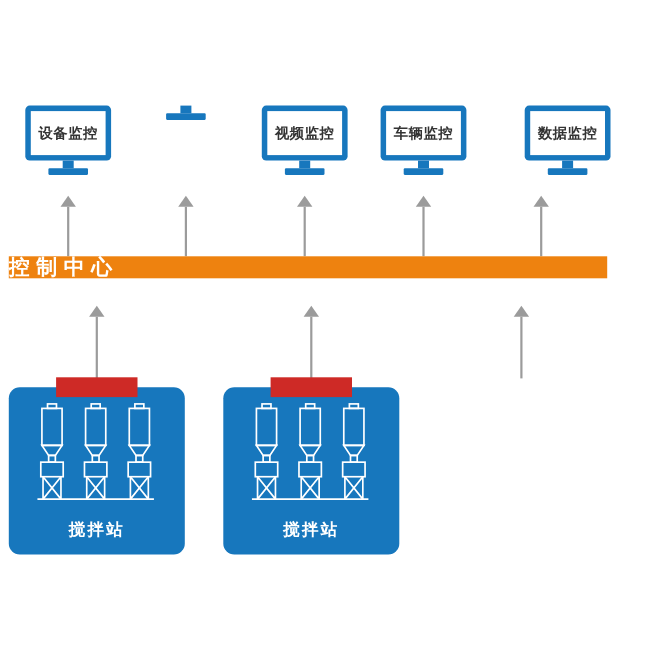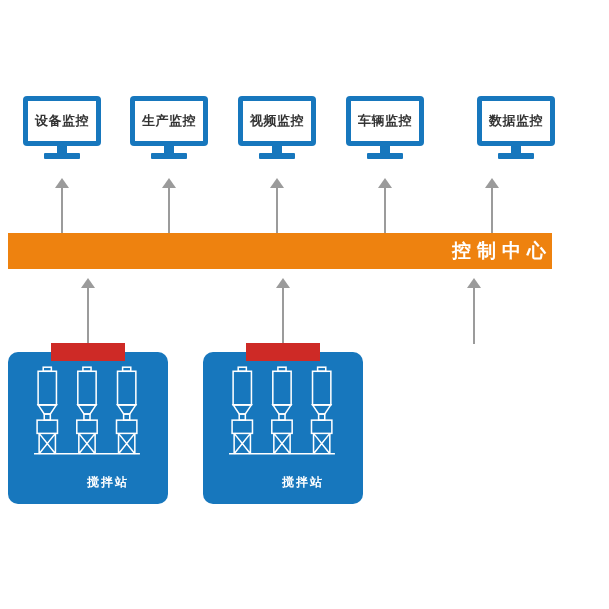--- a/index.html
+++ b/index.html
@@ -22,48 +22,45 @@
     font-size:13px;font-weight:600;color:var(--label-dark);letter-spacing:0.5px;white-space:nowrap;}
   .neck{width:10px;height:7px;background:var(--monitor-blue);margin:0 auto;}
   .base{width:36px;height:6px;background:var(--monitor-blue);margin:0 auto;border-radius:1px;}
   
   .arrow{position:absolute;width:14px;}
   .arrow .head{width:0;height:0;margin:0 auto;
     border-left:7px solid transparent;border-right:7px solid transparent;
     border-bottom:10px solid var(--arrow-gray);}
   .arrow .line{width:2px;background:var(--arrow-gray);margin:0 auto;}
   
-  .control-bar{position:absolute;left:8px;top:233px;width:544px;height:36px;background:var(--orange);
-    display:flex;align-items:center;justify-content:flex-end;color:#fff;font-size:19px;font-weight:bold;letter-spacing:6px;}
+  .control-bar{position:absolute;left:8px;top:233px;width:544px;height:20px;background:var(--orange);
+    display:flex;align-items:center;justify-content:flex-start;color:#fff;font-size:19px;font-weight:bold;letter-spacing:6px;}
   
   .station{position:absolute;top:352px;width:160px;height:152px;background:var(--box-blue);border-radius:10px;}
   .cap{position:absolute;top:-9px;left:43px;width:74px;height:18px;background:var(--red);}
   .station svg{position:absolute;left:50%;transform:translateX(-50%);}
   .plant-icon{top:14px;}
   .truck-icon{top:24px;}
   .station-label{position:absolute;bottom:13px;width:100%;text-align:center;color:#fff;
-    font-size:12px;font-weight:bold;letter-spacing:2px;margin-left:20px;}
+    font-size:15px;font-weight:bold;letter-spacing:2px;}
 </style>
 </head>
 <body>
 
 <div class="canvas">
 
   <div class="monitor" style="left:23px;top:96px;">
     <div class="screen">
       <div class="screen-inner">设备监控</div>
     </div>
     <div class="neck"></div>
     <div class="base"></div>
   </div>
 
   <div class="monitor" style="left:130px;top:96px;">
-    <div class="screen">
-      <div class="screen-inner">生产监控</div>
-    </div>
     <div class="neck"></div>
     <div class="base"></div>
   </div>
 
   <div class="monitor" style="left:346px;top:96px;">
     <div class="screen">
       <div class="screen-inner">车辆监控</div>
     </div>
     <div class="neck"></div>
     <div class="base"></div>

